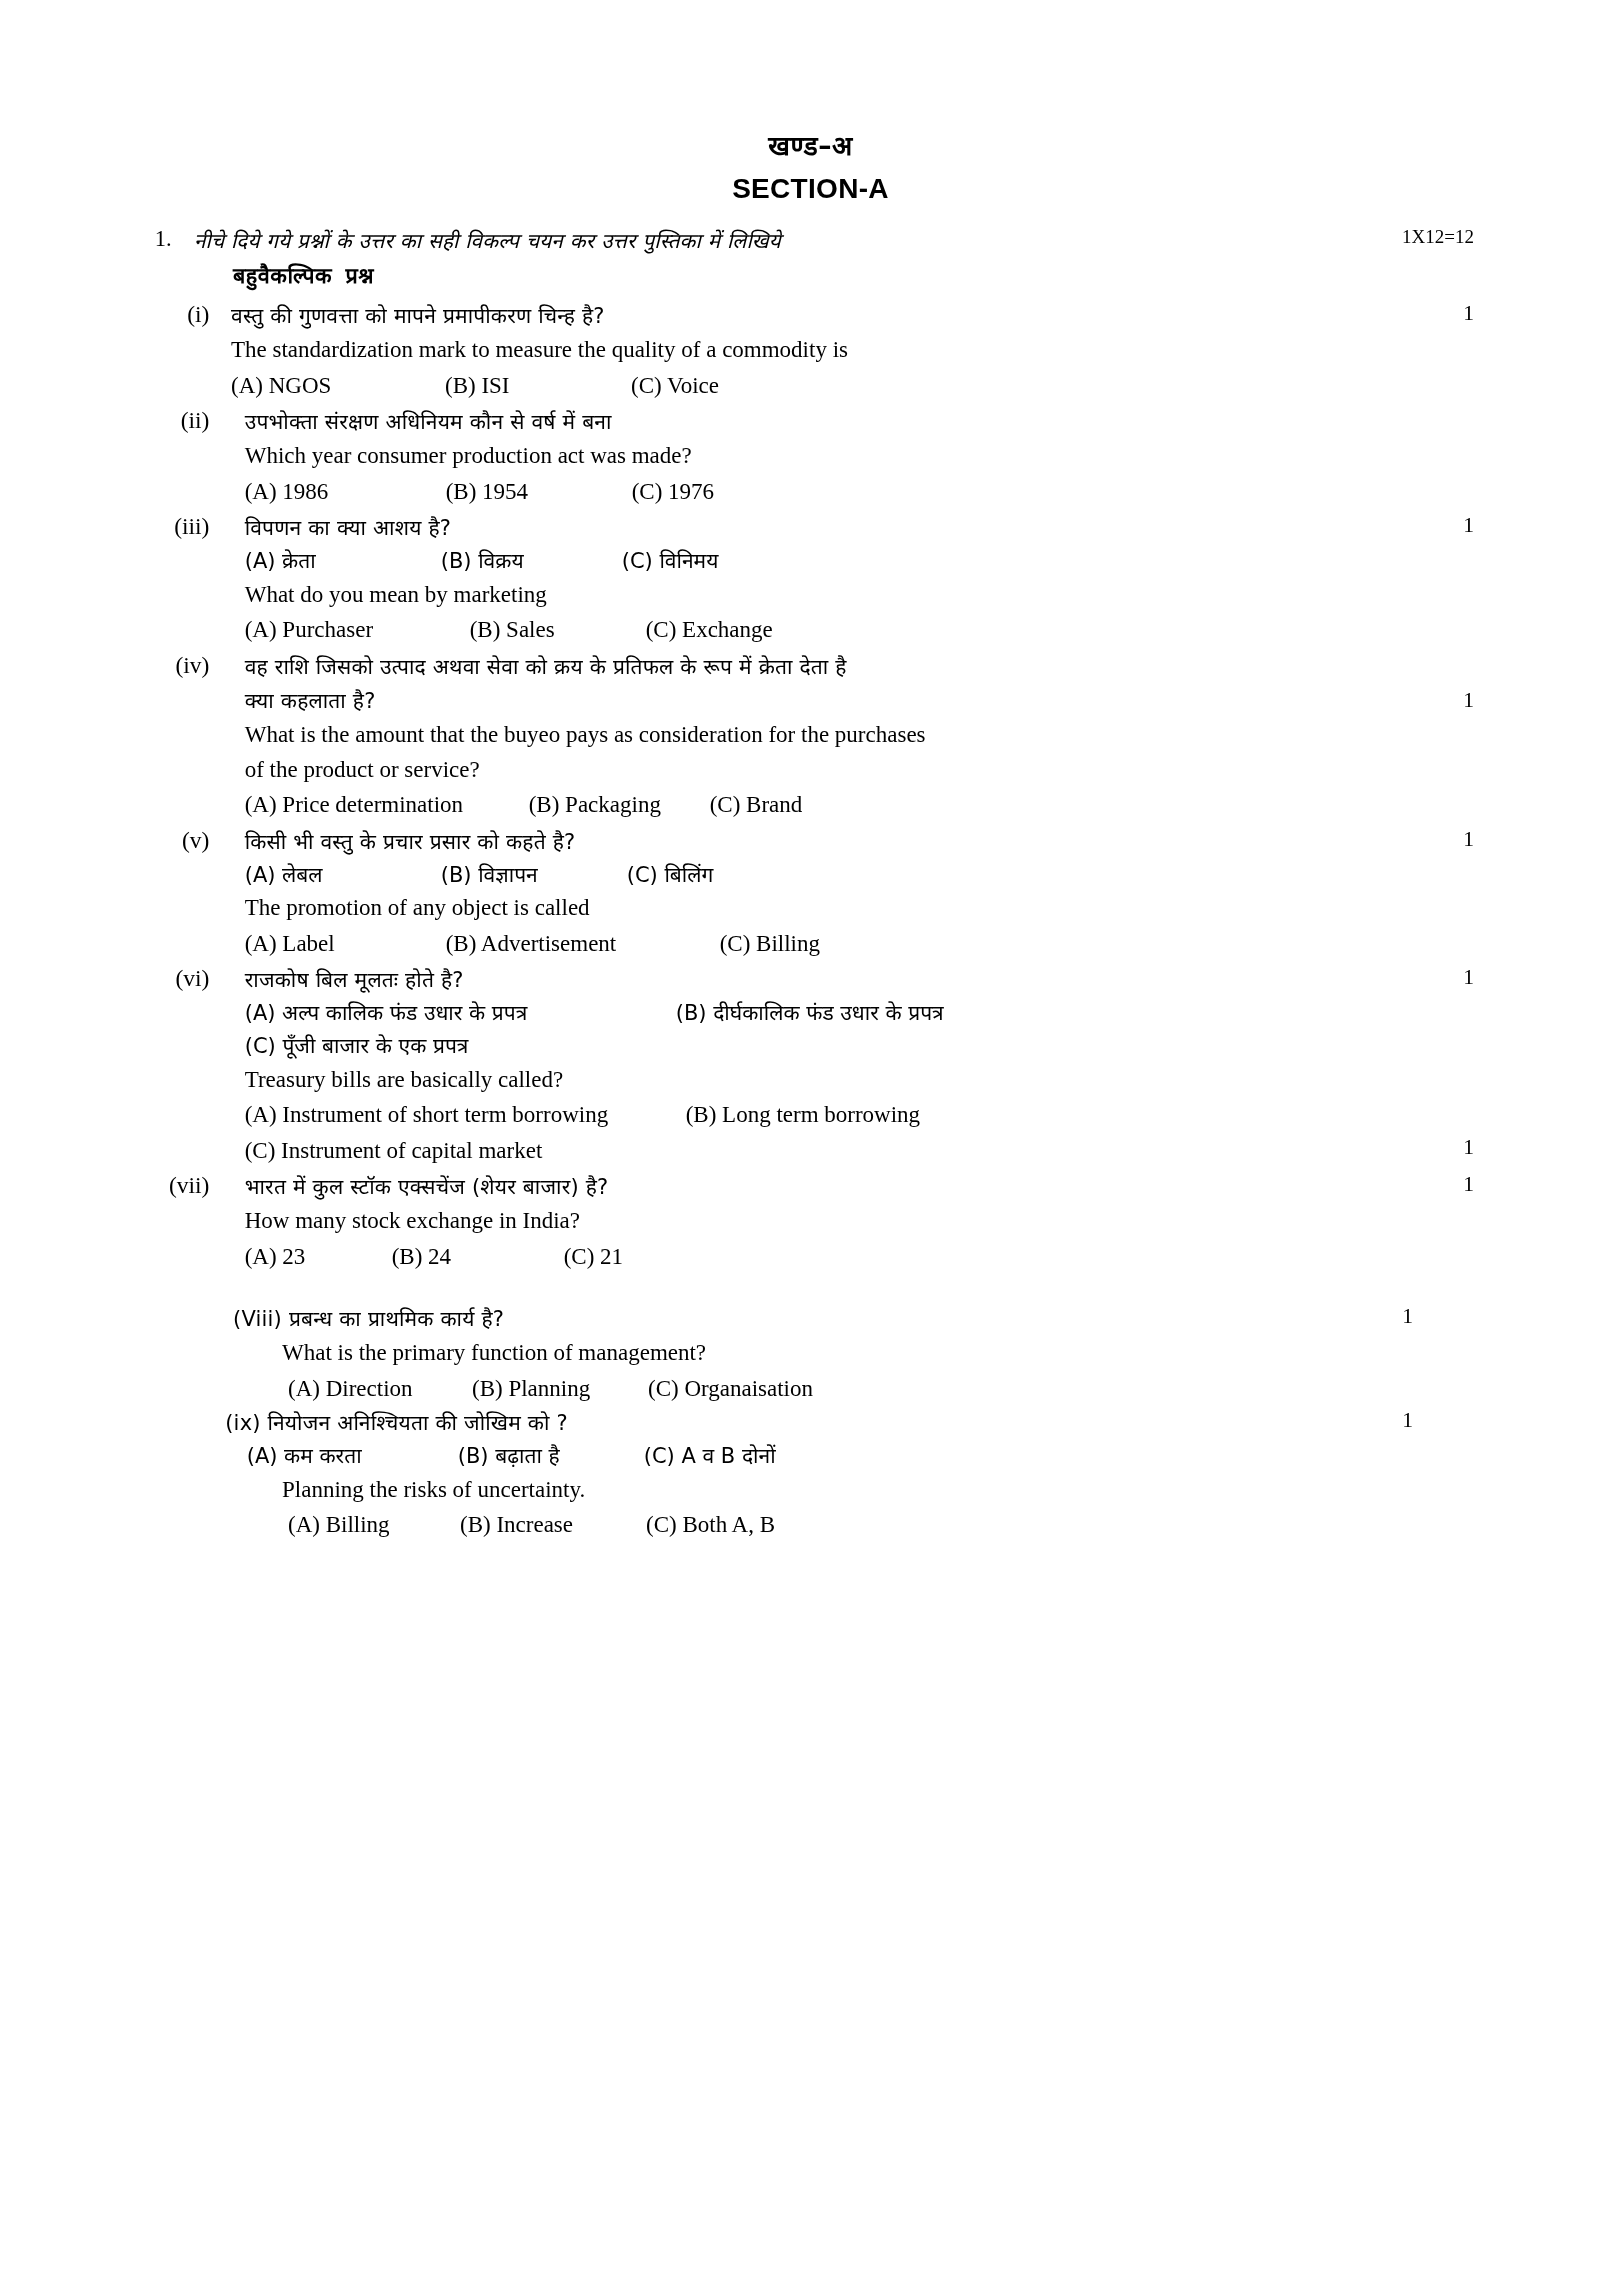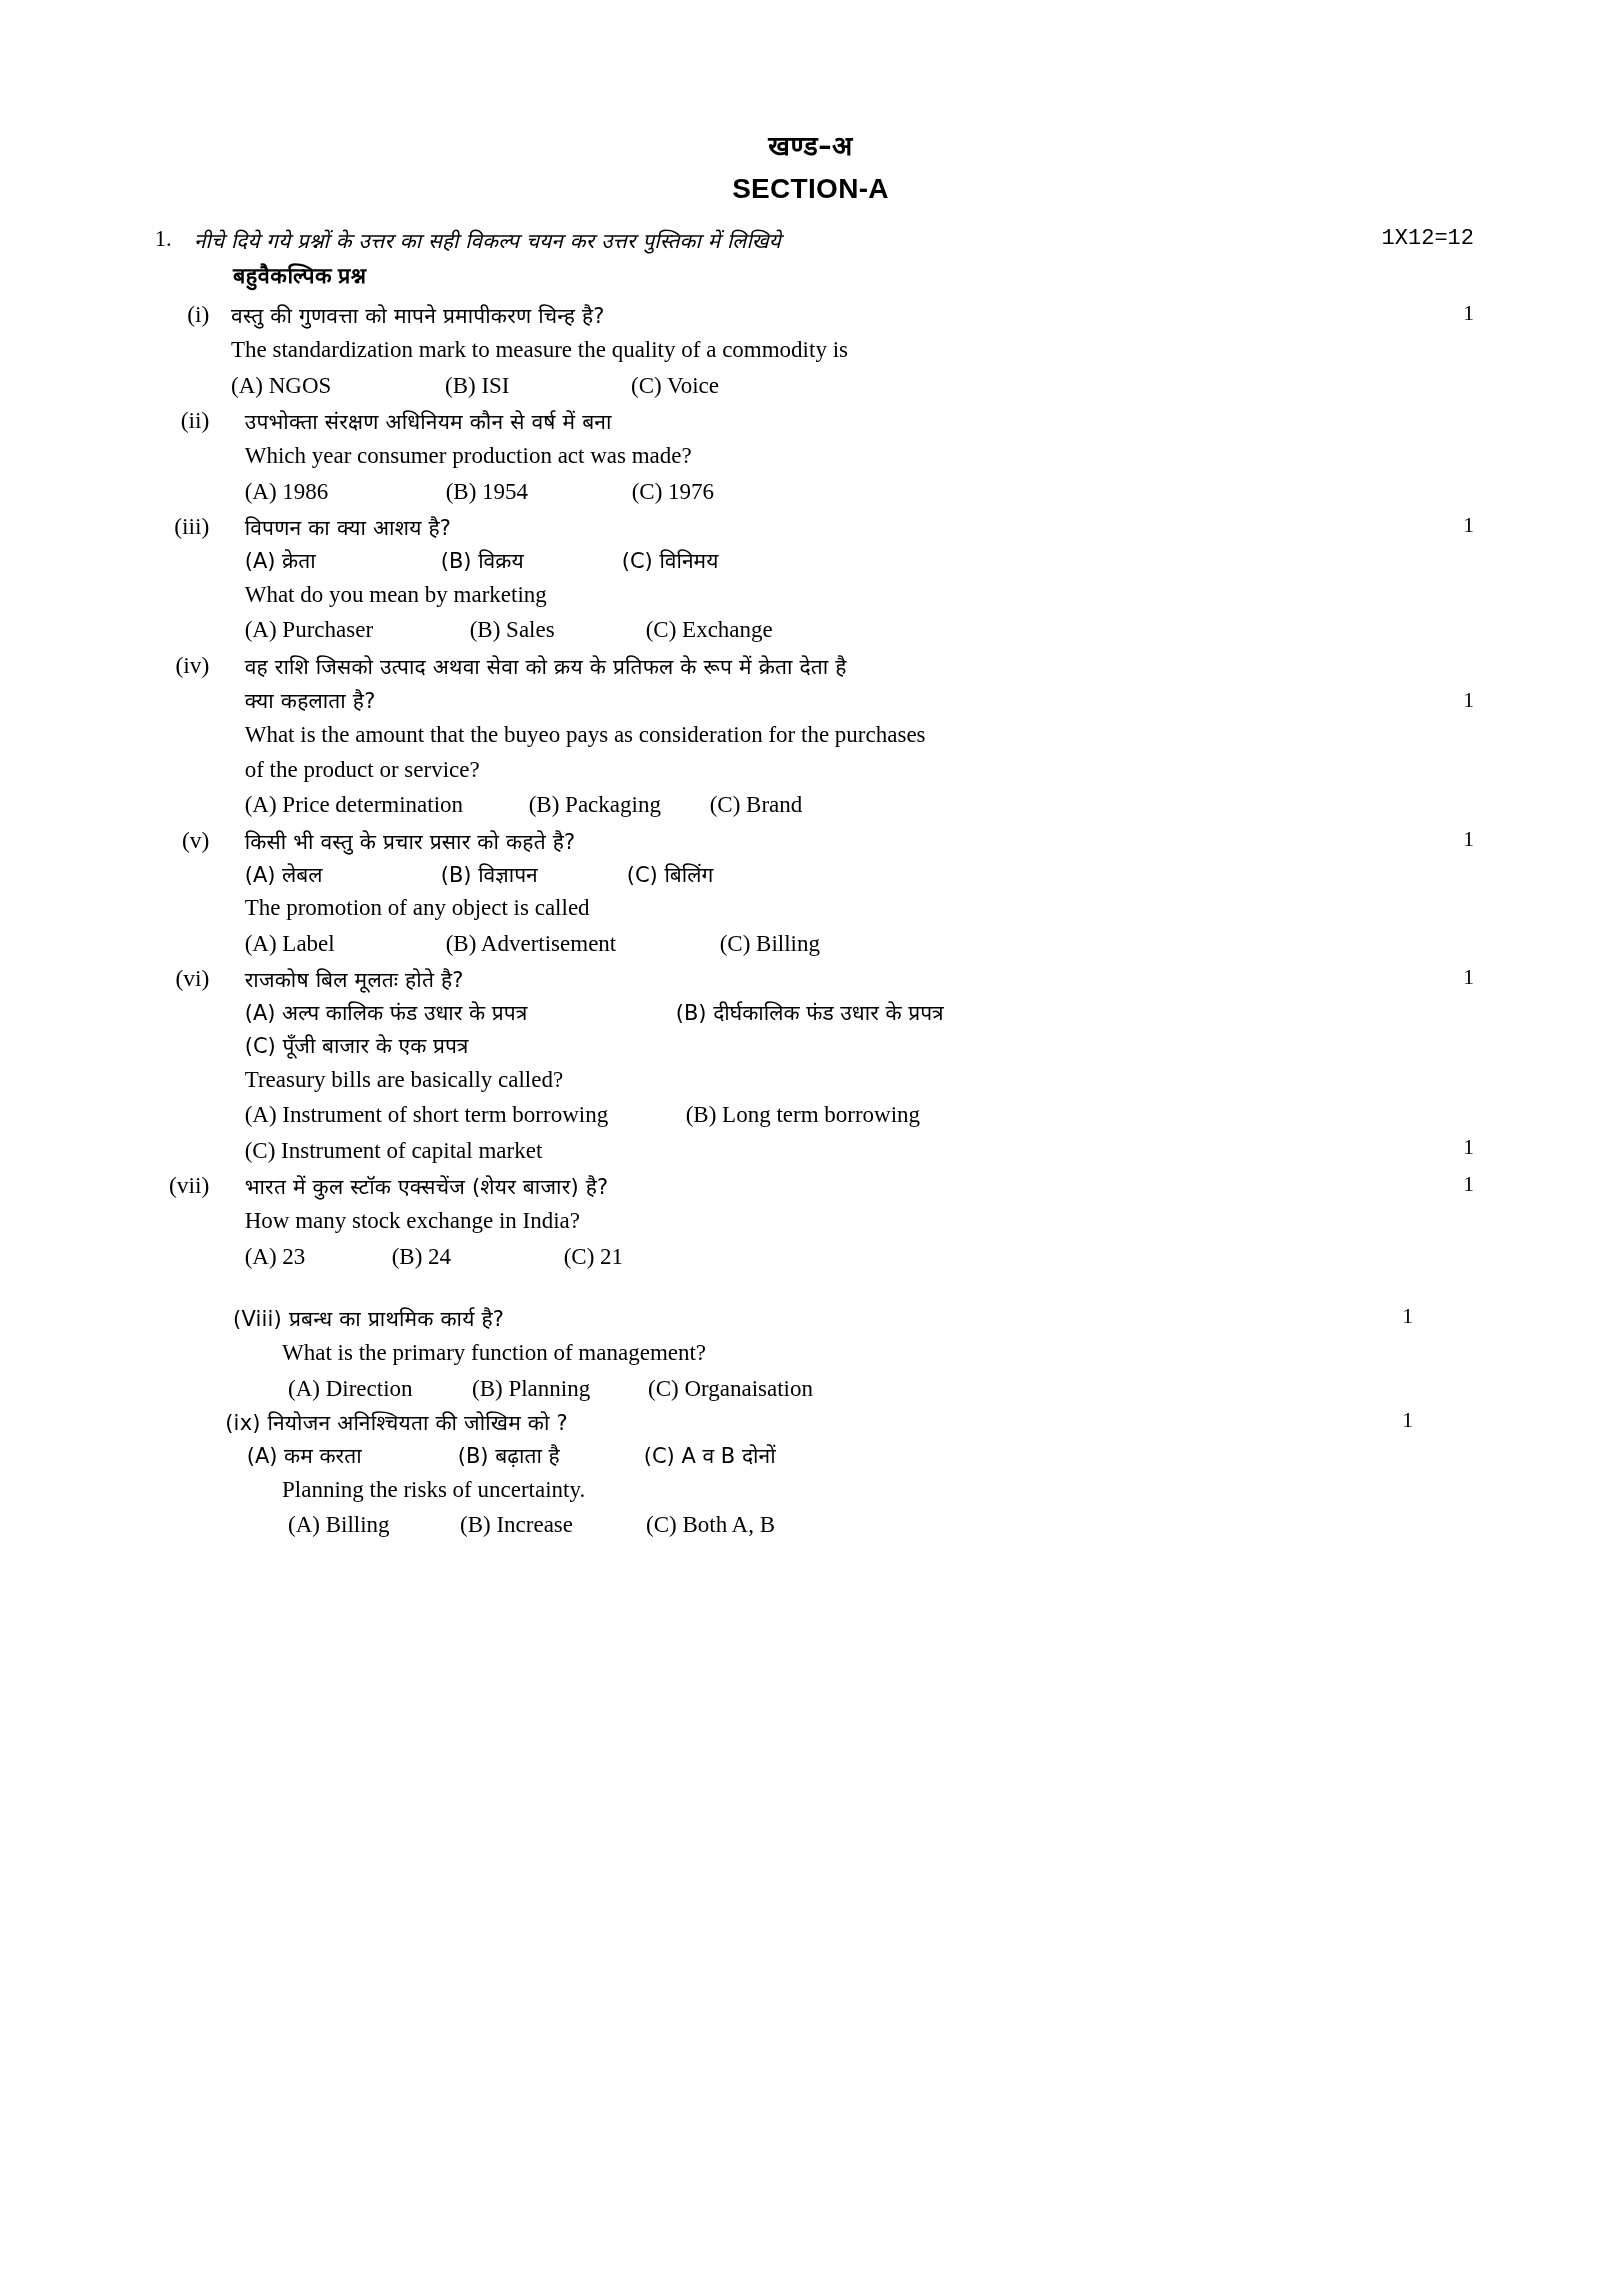--- a/index.html
+++ b/index.html
@@ -58,28 +58,28 @@
     box-sizing: border-box;
   }
   .instr-text {
     flex: 1 1 auto;
     letter-spacing: 0.2px;
     font-style: italic;
   }
   .instr-marks {
     flex: 0 0 118px;
     text-align: right;
+    font-family: Liberation Serif, serif;
+    font-size: 19px;
+    padding-left: 35px;
+    box-sizing: border-box;
+  }
+
+  .subhead {
     font-family: Liberation Mono, monospace;
-    font-size: 22px;
-    padding-left: 35px;
-    box-sizing: border-box;
-  }
-
-  .subhead {
-    font-family: Liberation Serif, serif;
     font-weight: bold;
     font-size: 21.6px;
     margin: 3.9px 0 9.8px 86px;
     letter-spacing: 0.5px;
   }
 
   
   .q {
     display: flex;
     align-items: flex-start;

